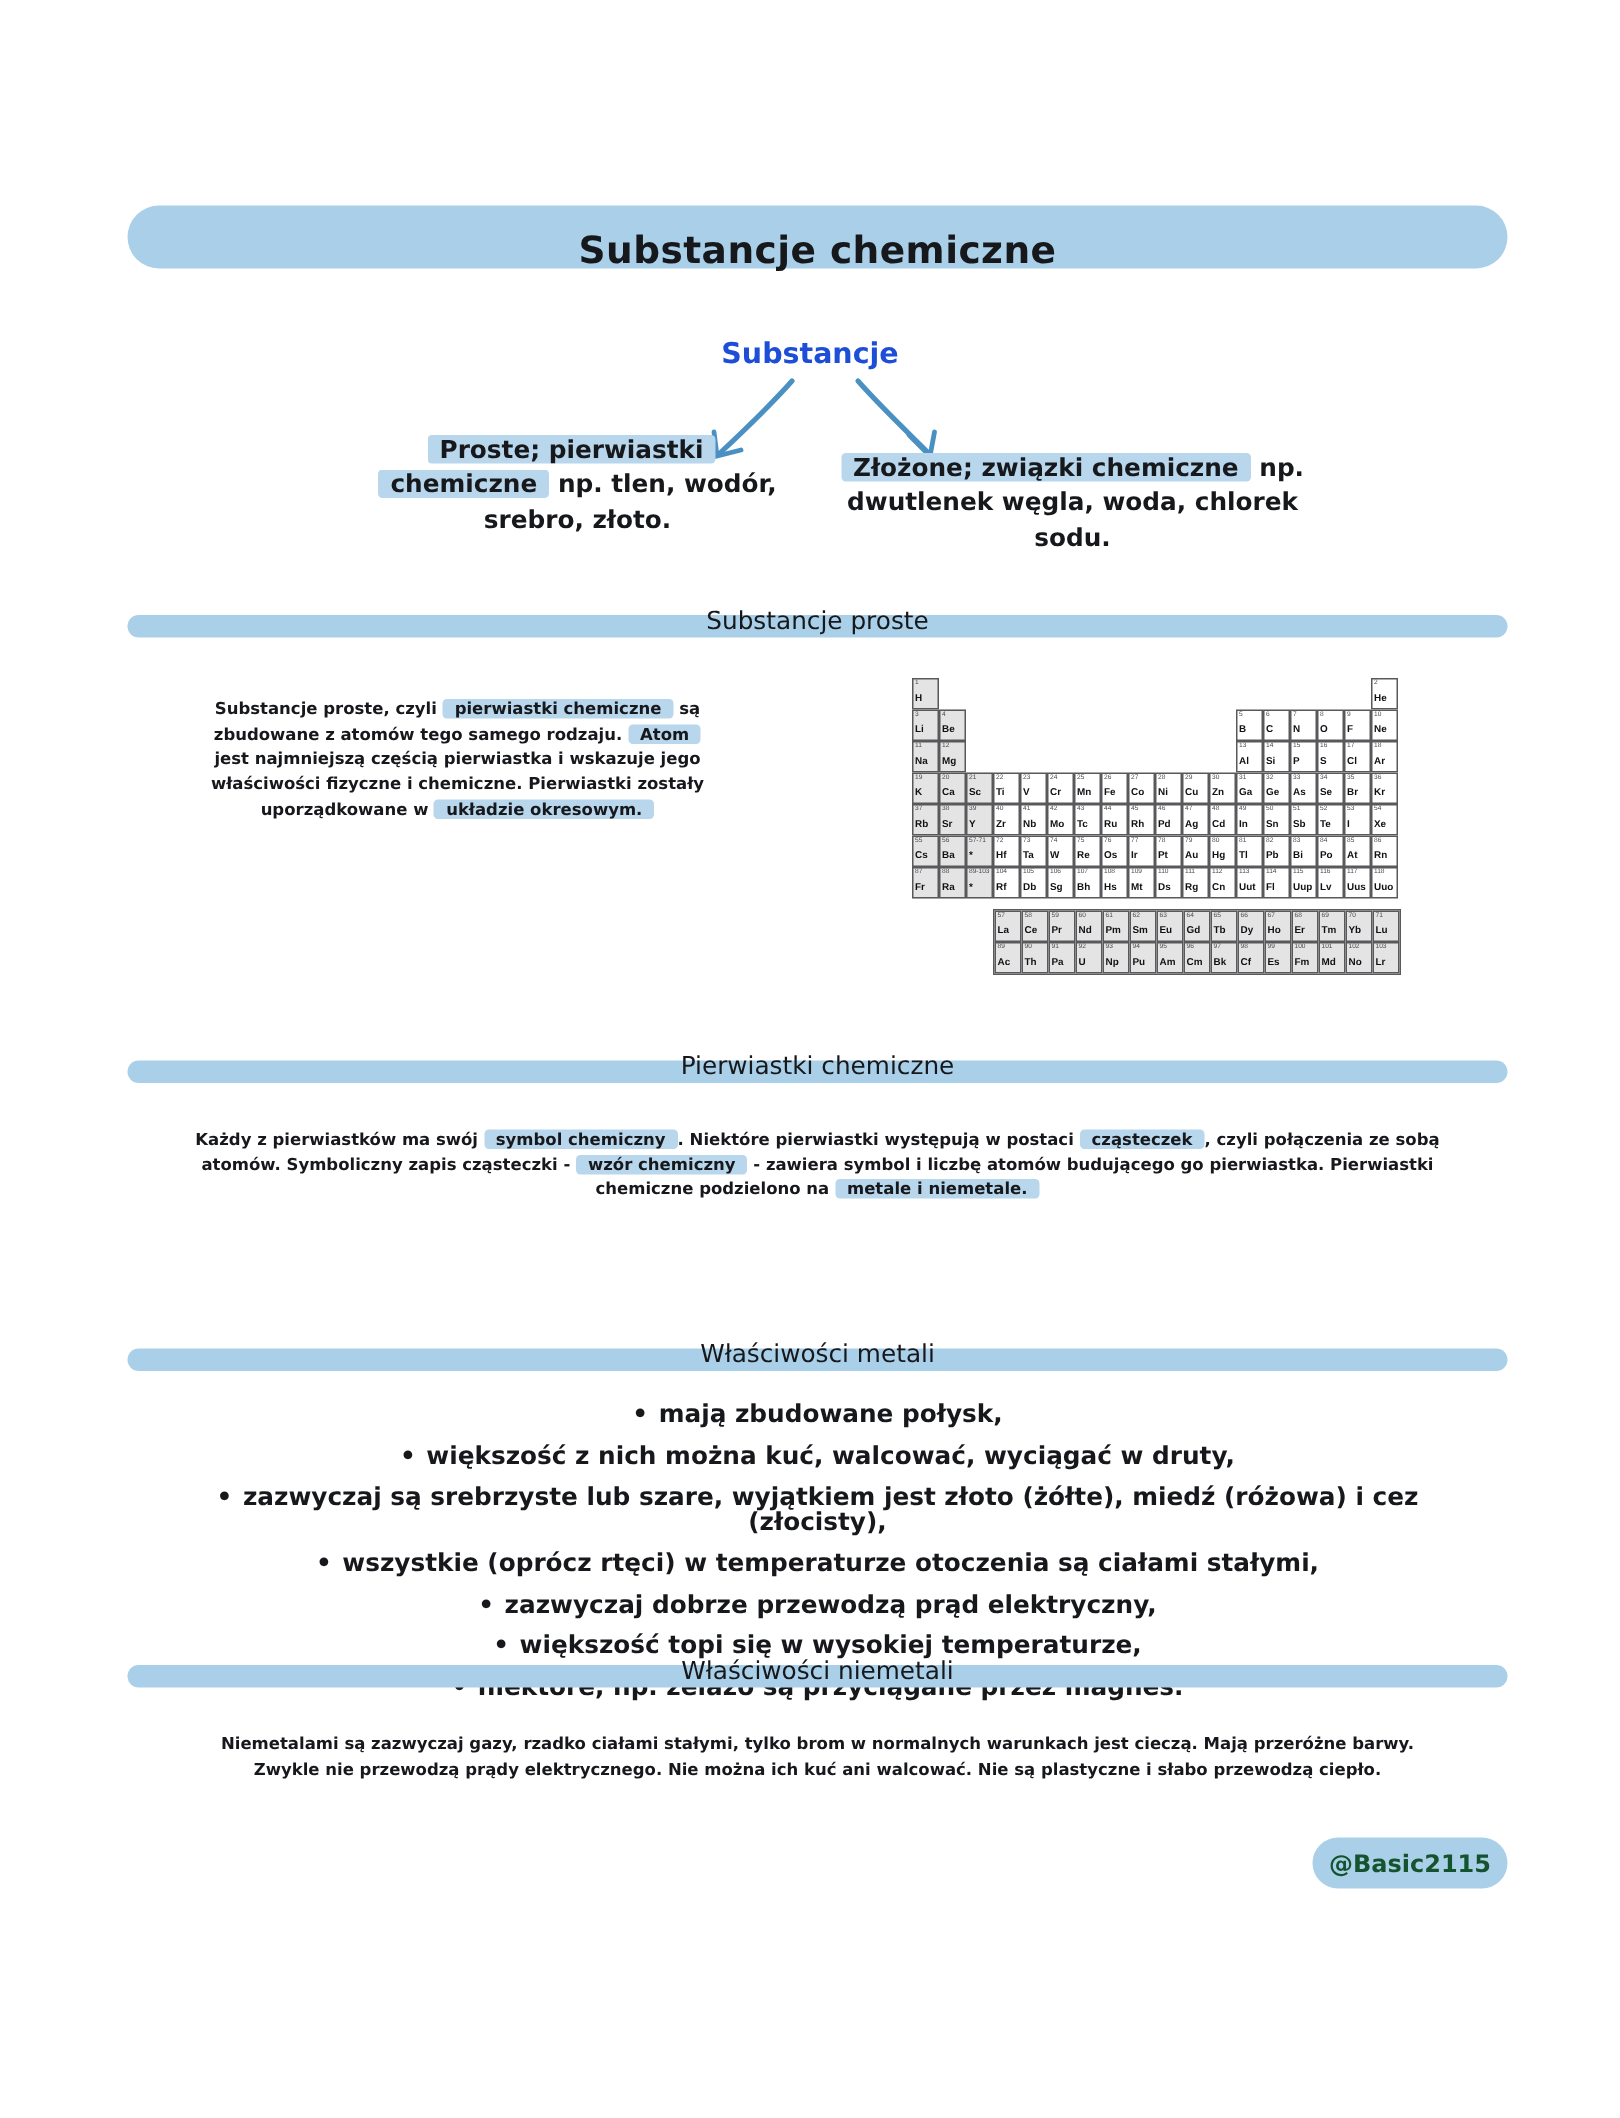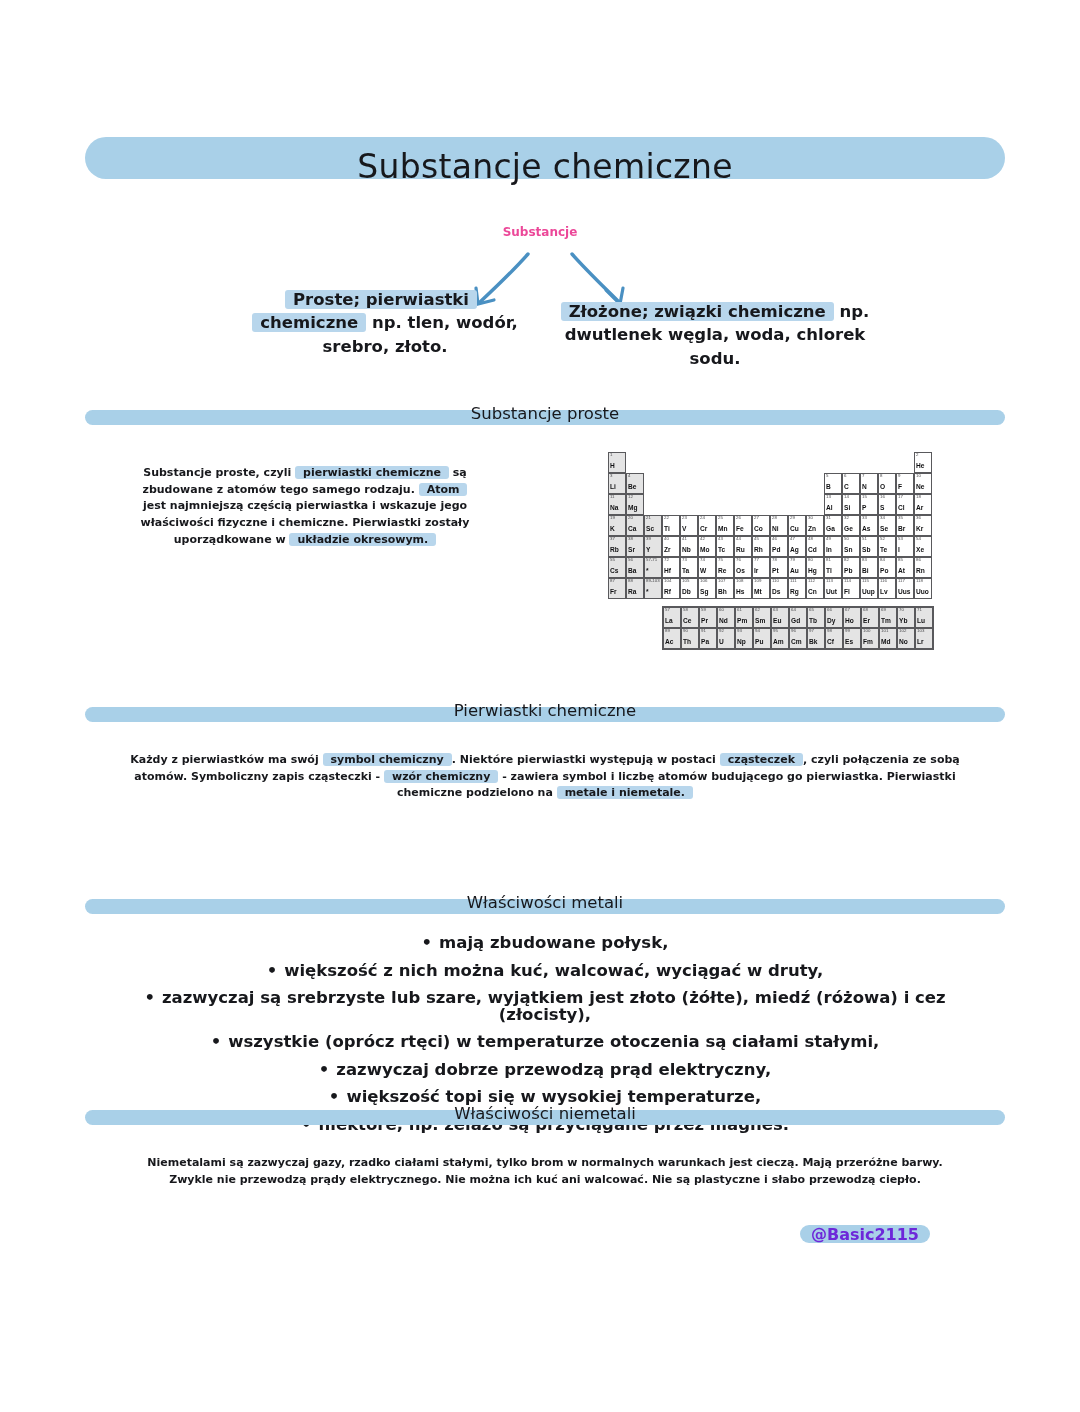--- a/index.html
+++ b/index.html
@@ -24,34 +24,34 @@
     left: 85px; top: 137px;
     width: 920px; height: 42px;
     background: #a9d0e8;
     border-radius: 21px;
   }
   .title-text {
     position: absolute;
     left: 85px; top: 137px;
     width: 920px; height: 58px;
     display: flex; align-items: center; justify-content: center;
-    font-size: 33px;
-    font-weight: normal;
+    font-size: 25px;
+    font-weight: bold;
     color: #17181c;
     letter-spacing: 0.3px;
   }
 
   
   .diagram { position: absolute; left: 0; top: 210px; width: 1080px; height: 160px; }
   .node-root {
     position: absolute;
     left: 440px; top: 15px;
     width: 200px;
     text-align: center;
-    font-size: 12px; font-weight: bold; color: #ec4899;
+    font-size: 19px; font-weight: bold; color: #1d4ed8;
   }
   .arrow-svg { position: absolute; left: 420px; top: 40px; }
   .branch {
     position: absolute;
     font-size: 16.5px;
     font-weight: bold;
     color: #17181c;
     line-height: 1.42;
     text-align: center;
   }
@@ -110,26 +110,26 @@
   }
   .bullets li::before {
     content: "\2022";
     margin-right: 7px;
   }
   .bullets ul { margin: 0; padding: 0; }
 
   
   .badge {
     position: absolute;
-    left: 800px; top: 1225px;
-    width: 130px; height: 18px;
+    left: 875px; top: 1225px;
+    width: 130px; height: 34px;
     background: #a9d0e8;
     border-radius: 17px;
     display: flex; align-items: center; justify-content: center;
-    font-size: 16px; font-weight: bold; color: #6d28d9;
+    font-size: 16px; font-weight: bold; color: #14532d;
   }
 
   
   .ptable {
     position: absolute;
     left: 608px; top: 452px;
   }
   .pt-grid {
     position: relative;
     display: grid;

